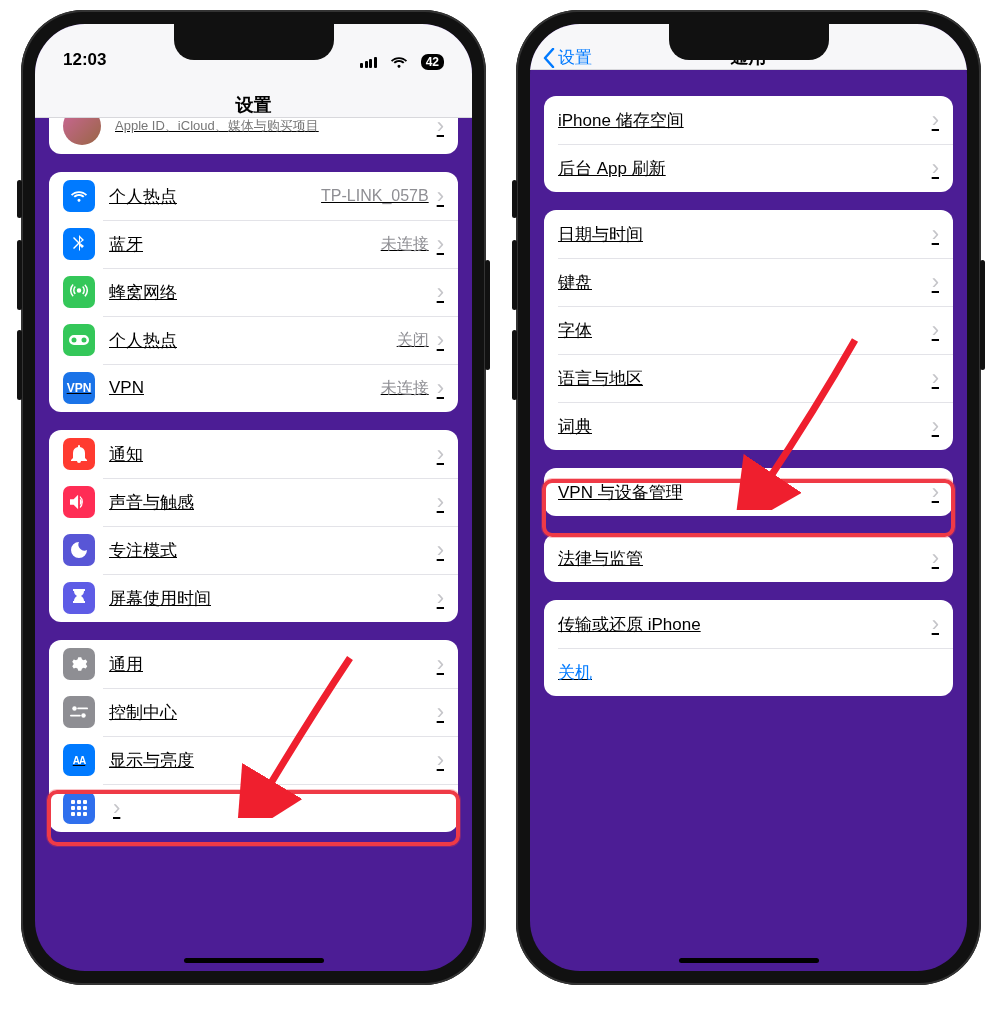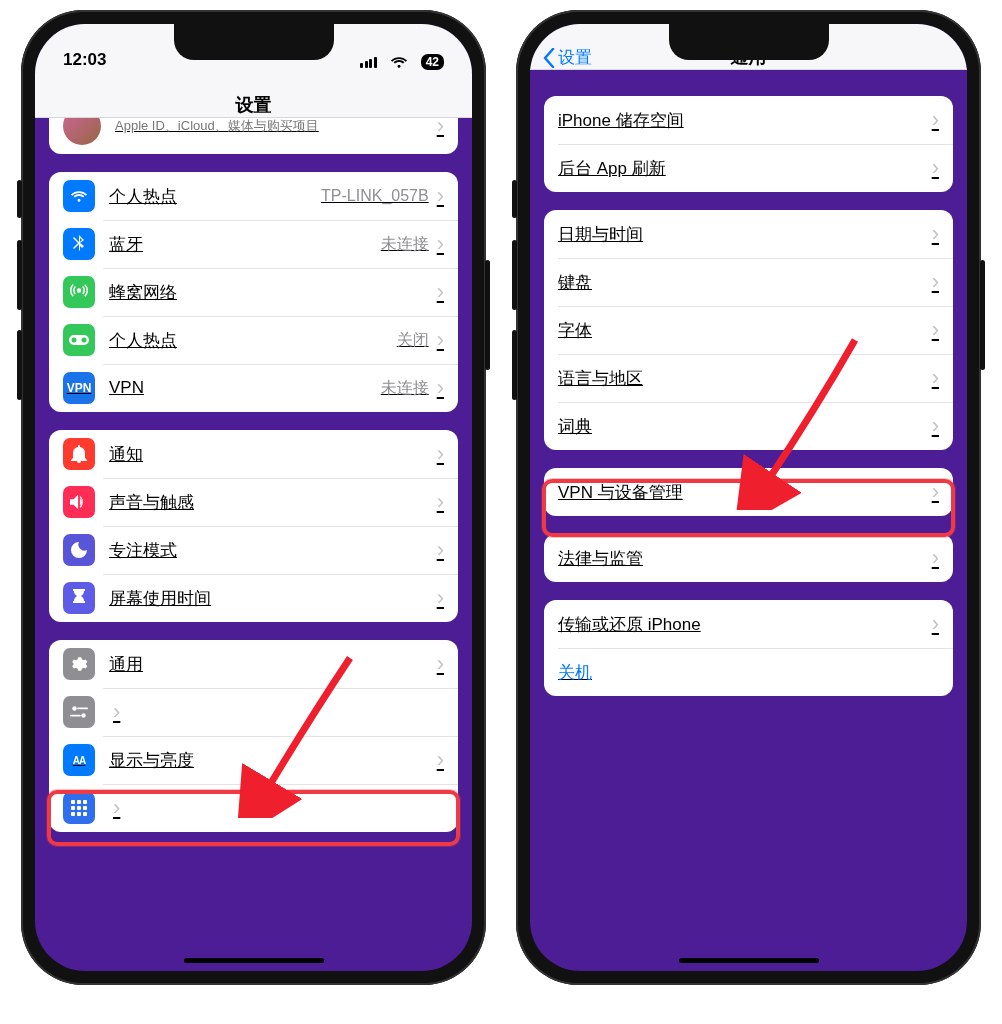--- a/index.html
+++ b/index.html
@@ -219,20 +219,21 @@
         </div>
         <div class="row">
           <div class="icon-box" style="background:#8e8e93">
             <svg width="18" height="14" viewBox="0 0 20 14" fill="#fff">
                 <circle cx="5" cy="3" r="2.5"></circle>
                 <rect x="8" y="2" width="12" height="2" rx="1"></rect>
                 <circle cx="15" cy="11" r="2.5"></circle>
                 <rect x="0" y="10" width="12" height="2" rx="1"></rect>
               </svg>
           </div>
+          <span class="row-label">控制中心</span>
           <span class="chevron">›</span>
         </div>
         <div class="row">
           <div class="icon-box" style="background:#007aff;font-size:10px;letter-spacing:-1px">AA</div>
           <span class="row-label">显示与亮度</span>
           <span class="chevron">›</span>
         </div>
         <div class="row">
           <div class="icon-box" style="background:#2f6fed">
             <svg width="16" height="16" viewBox="0 0 16 16" fill="#fff">

